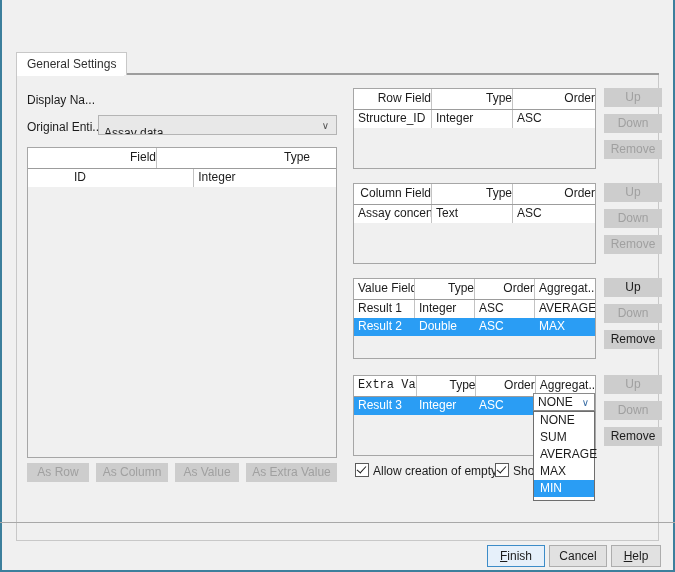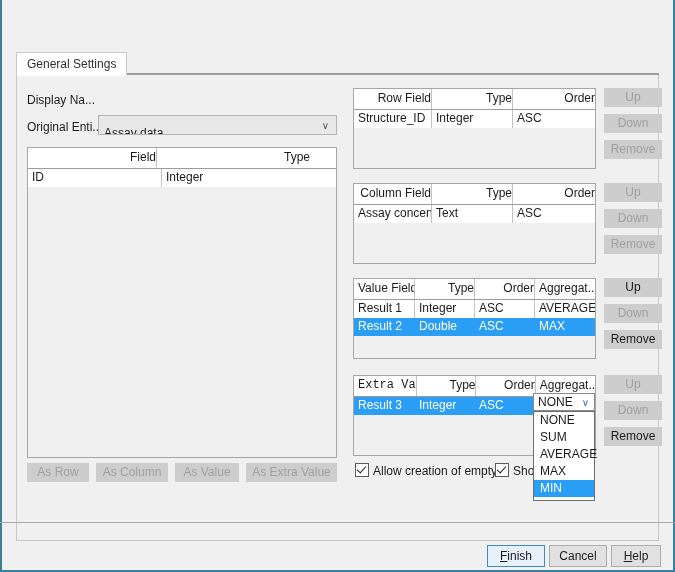--- a/index.html
+++ b/index.html
@@ -337,21 +337,21 @@
       <span>Assay data</span>
       <span class="arrow">∨</span>
     </div>
 
     <div class="table" style="left:25px; top:115px; width:310px; height:311px;">
       <div class="trow thead">
         <div class="tcell" style="width:129px;">Field</div>
         <div class="tcell" style="width:153px;">Type</div>
       </div>
       <div class="trow">
-        <div class="tcell" style="width:134px;">ID</div>
+        <div class="tcell" style="width:134px;margin-left:42px;">ID</div>
         <div class="tcell" style="width:153px;">Integer</div>
       </div>
       <div class="tbody-fill" style="height:270px;"></div>
     </div>
 
     <div class="btn" style="left:25px; top:431px; width:62px; height:19px; line-height:17px;">As Row</div>
     <div class="btn" style="left:94px; top:431px; width:72px; height:19px; line-height:17px;">As Column</div>
     <div class="btn" style="left:173px; top:431px; width:64px; height:19px; line-height:17px;">As Value</div>
     <div class="btn" style="left:244px; top:431px; width:91px; height:19px; line-height:17px;">As Extra Value</div>
 

